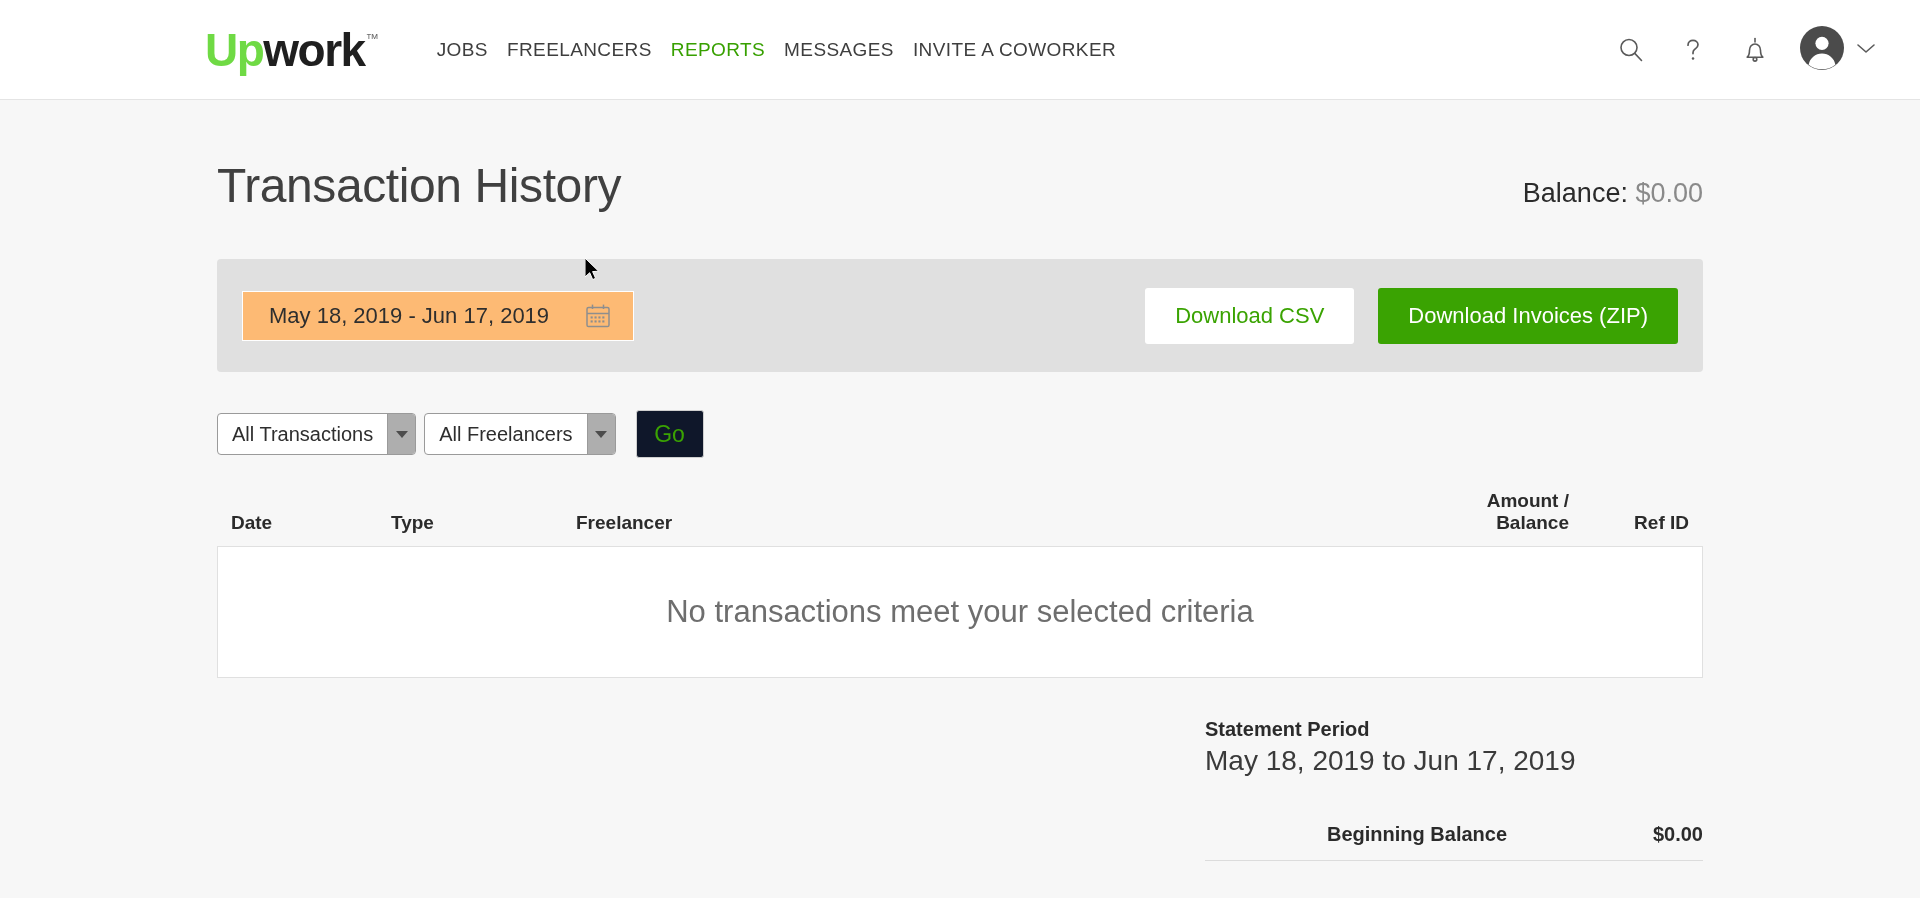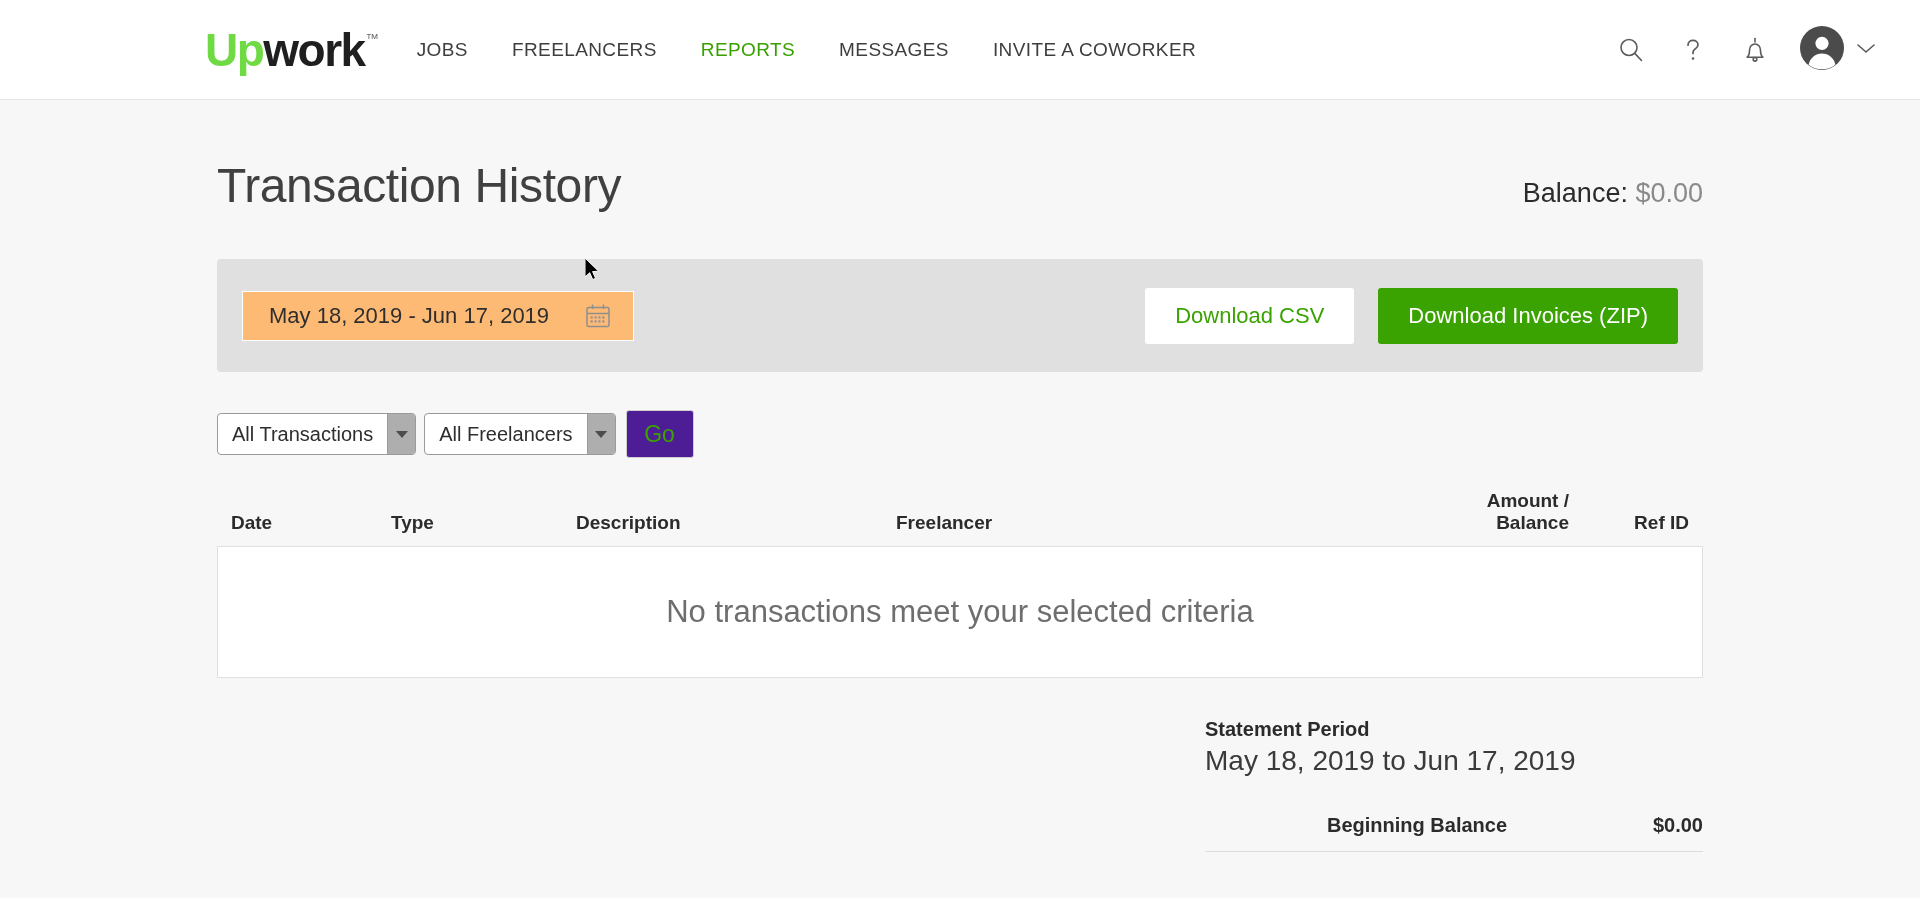--- a/index.html
+++ b/index.html
@@ -42,21 +42,22 @@
   .brand-tm {
     font-size: 13px;
     line-height: 16px;
     margin-top: 4px;
     margin-left: 1px;
     color: #6d6d6d;
   }
   .main-nav {
     display: flex;
     align-items: center;
-    gap: 44px;
+    gap: 19px;
+    margin-left: 20px;
   }
   .nav-link {
     font-size: 19px;
     letter-spacing: 0.4px;
     color: #3e3e3e;
     text-decoration: none;
     cursor: pointer;
     white-space: nowrap;
   }
   .nav-link.active { color: #37a000; }
@@ -188,24 +189,24 @@
     align-items: center;
     justify-content: center;
   }
   .select-arrow span {
     width: 0; height: 0;
     border-left: 6px solid transparent;
     border-right: 6px solid transparent;
     border-top: 7px solid #4c4c4c;
   }
   .go-btn {
-    margin-left: 2px;
+    margin-left: 12px;
     height: 48px;
     min-width: 68px;
-    background: #4c1d95;
+    background: #0f172a;
     border: 1px solid #cfcfcf;
     border-radius: 3px;
     color: #3aa302;
     font-size: 23px;
     font-family: inherit;
     cursor: pointer;
     display: flex;
     align-items: center;
     justify-content: center;
   }
@@ -260,21 +261,21 @@
     display: flex;
     justify-content: space-between;
     align-items: baseline;
     margin-top: 37px;
     padding: 0 0 14px 0;
     border-bottom: 1px solid #dcdcdc;
     font-size: 20px;
     font-weight: bold;
     color: #2b2b2b;
   }
-  .summary-row .label { padding-left: 122px; }
+  .summary-row .label { padding-left: 122px; margin-top: 9px; }
 
   
   .cursor {
     position: absolute;
     left: 585px;
     top: 158px;
     width: 17px;
     height: 25px;
     pointer-events: none;
   }
@@ -392,21 +393,20 @@
           <span></span>
         </span>
     </div>
     <button class="go-btn">Go</button>
   </section>
 
   <section class="txn-table">
     <div class="thead">
       <div class="th-date">Date</div>
       <div class="th-type">Type</div>
-      <div class="th-desc">Description</div>
       <div class="th-free">Freelancer</div>
       <div class="th-amount">
         <div>Amount /</div>
         <div>Balance</div>
       </div>
       <div class="th-ref">Ref ID</div>
     </div>
 
     <div class="empty-box">
       <div class="empty-text">No transactions meet your selected criteria</div>

